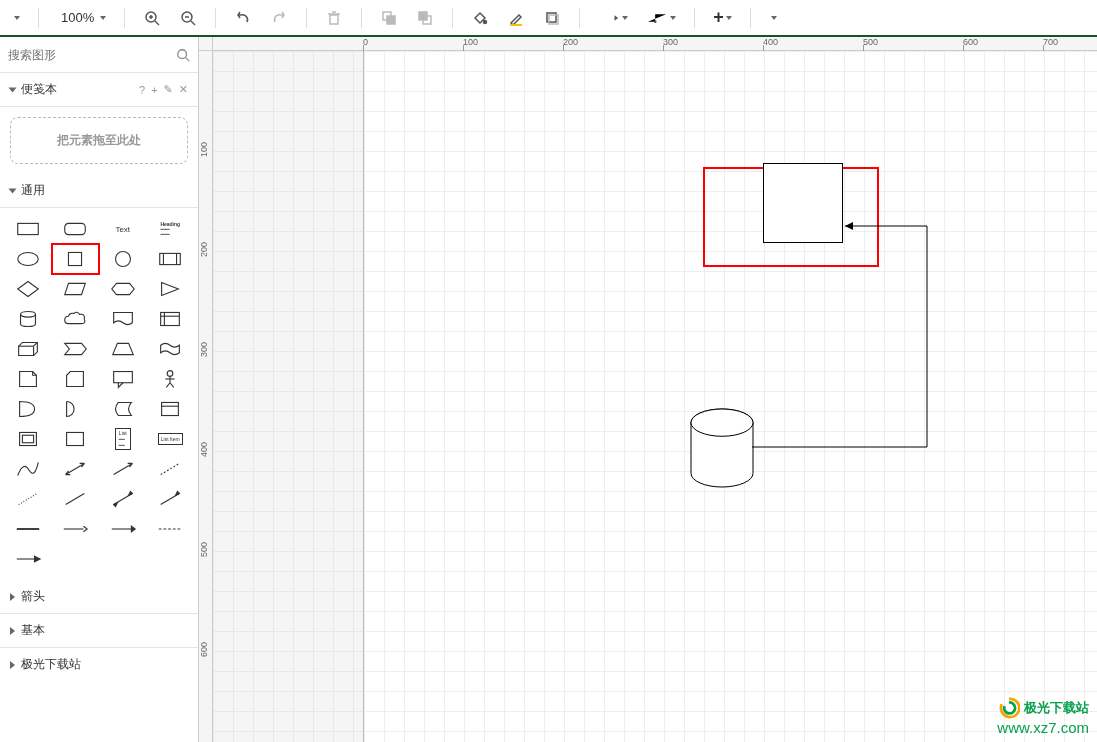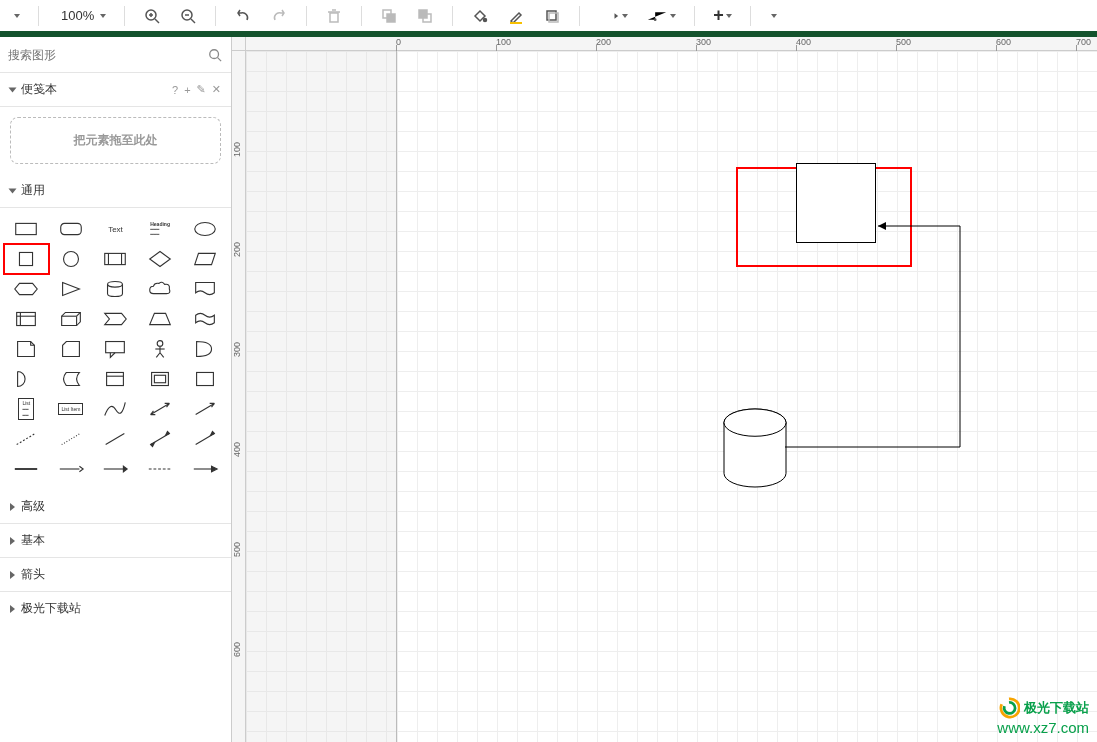--- a/index.html
+++ b/index.html
@@ -1,41 +1,41 @@
 <!DOCTYPE html>
 <html><head>
 <meta charset="utf-8">
 <style>
   * { box-sizing: border-box; margin: 0; padding: 0; }
   body { font-family: Arial, "Microsoft YaHei", sans-serif; font-size: 12px; color: #333; background: #fff; width: 1097px; height: 742px; overflow: hidden; position: relative; }
 
   
-  .toolbar { height: 37px; border-bottom: 6px solid #14532d; display: flex; align-items: center; padding: 0 8px; gap: 10px; text-align: center; }
+  .toolbar { height: 37px; border-bottom: 2px solid #14532d; display: flex; align-items: center; padding: 0 8px; gap: 10px; text-align: center; }
   .tool-btn { width: 26px; height: 26px; display: flex; align-items: center; justify-content: center; cursor: pointer; border-radius: 2px; color: #555; }
   .tool-btn svg { width: 16px; height: 16px; stroke: #555; fill: none; stroke-width: 1.5; }
   .tool-sep { width: 1px; height: 20px; background: #ddd; margin: 0 4px; }
   .zoom-label { padding: 0 4px; color: #333; font-size: 13px; }
   .dropdown-caret { width: 0; height: 0; border-left: 3px solid transparent; border-right: 3px solid transparent; border-top: 4px solid #666; margin-left: 2px; }
   .combo { display: flex; align-items: center; height: 26px; padding: 0 4px; cursor: pointer; }
 
   
   .main { display: flex; height: calc(100% - 37px); }
 
   
-  .sidebar { width: 232px; border-right: 1px solid #ccc; display: flex; flex-direction: column; background: #fff; overflow-y: auto; }
+  .sidebar { width: 199px; border-right: 1px solid #ccc; display: flex; flex-direction: column; background: #fff; overflow-y: auto; }
   .search-row { display: flex; align-items: center; border-bottom: 1px solid #e5e5e5; height: 36px; }
   .search-input { flex: 1; border: none; outline: none; padding: 6px 8px; font-size: 12px; color: #666; }
   .search-icon { width: 24px; height: 24px; display:flex; align-items:center; justify-content:center; color:#888; margin-right:4px; }
   .panel-head { padding: 8px 10px; border-bottom: 1px solid #e5e5e5; display: flex; align-items: center; font-size: 12px; color: #333; }
   .panel-head .arrow { width: 0; height: 0; border-top: 4px solid transparent; border-bottom: 4px solid transparent; border-left: 5px solid #666; margin-right: 6px; }
   .panel-head.open .arrow { transform: rotate(90deg); }
   .panel-head .spacer { flex: 1; }
   .panel-head .tiny { color: #999; font-size: 11px; margin-left: 6px; cursor: pointer; }
   .scratch-drop { margin: 10px; border: 1px dashed #bbb; border-radius: 8px; text-align: center; padding: 14px 0; color: #999; font-size: 12px; font-weight: bold; }
-  .shapes-grid { display: grid; grid-template-columns: repeat(5, 1fr); gap: 0; padding: 6px 4px; }
+  .shapes-grid { display: grid; grid-template-columns: repeat(4, 1fr); gap: 0; padding: 6px 4px; }
   .shape-cell { height: 30px; display: flex; align-items: center; justify-content: center; cursor: pointer; }
   .shape-cell svg { width: 28px; height: 22px; stroke: #333; fill: none; stroke-width: 1.2; }
   .shape-selected { outline: 2px solid #f00; outline-offset: -1px; }
 
   
   .canvas-wrap { flex: 1; position: relative; overflow: hidden; background: #fff; }
   .ruler-corner { position: absolute; left: 0; top: 0; width: 14px; height: 14px; background: #f5f5f5; border-right: 1px solid #ccc; border-bottom: 1px solid #ccc; z-index: 3; }
   .ruler-h { position: absolute; left: 14px; top: 0; right: 0; height: 14px; background: #f5f5f5; border-bottom: 1px solid #ccc; z-index: 2; }
   .ruler-h .tick { position: absolute; top: 0; font-size: 9px; color: #666; }
   .ruler-h .tick::before { content:""; position:absolute; left:0; top:8px; width:1px; height:6px; background:#999; }
@@ -468,29 +468,25 @@
       <div class="shape-cell">
           <svg viewBox="0 0 30 22">
             <line x1="3" y1="11" x2="22" y2="11"></line>
             <path d="M22 8 L28 11 L22 14 Z" fill="#333"></path>
           </svg>
         </div>
     </div>
 
     <div class="panel-head">
         <span class="arrow"></span>
-        <span>高级</span>
+        <span>箭头</span>
       </div>
     <div class="panel-head">
         <span class="arrow"></span>
         <span>基本</span>
-      </div>
-    <div class="panel-head">
-        <span class="arrow"></span>
-        <span>箭头</span>
       </div>
     <div class="panel-head" style="border-bottom:none">
         <span class="arrow"></span>
         <span>极光下载站</span>
       </div>
   </div>
 
   <div class="canvas-wrap">
     <div class="ruler-corner"></div>
     <div class="ruler-h" id="ruler-h">

